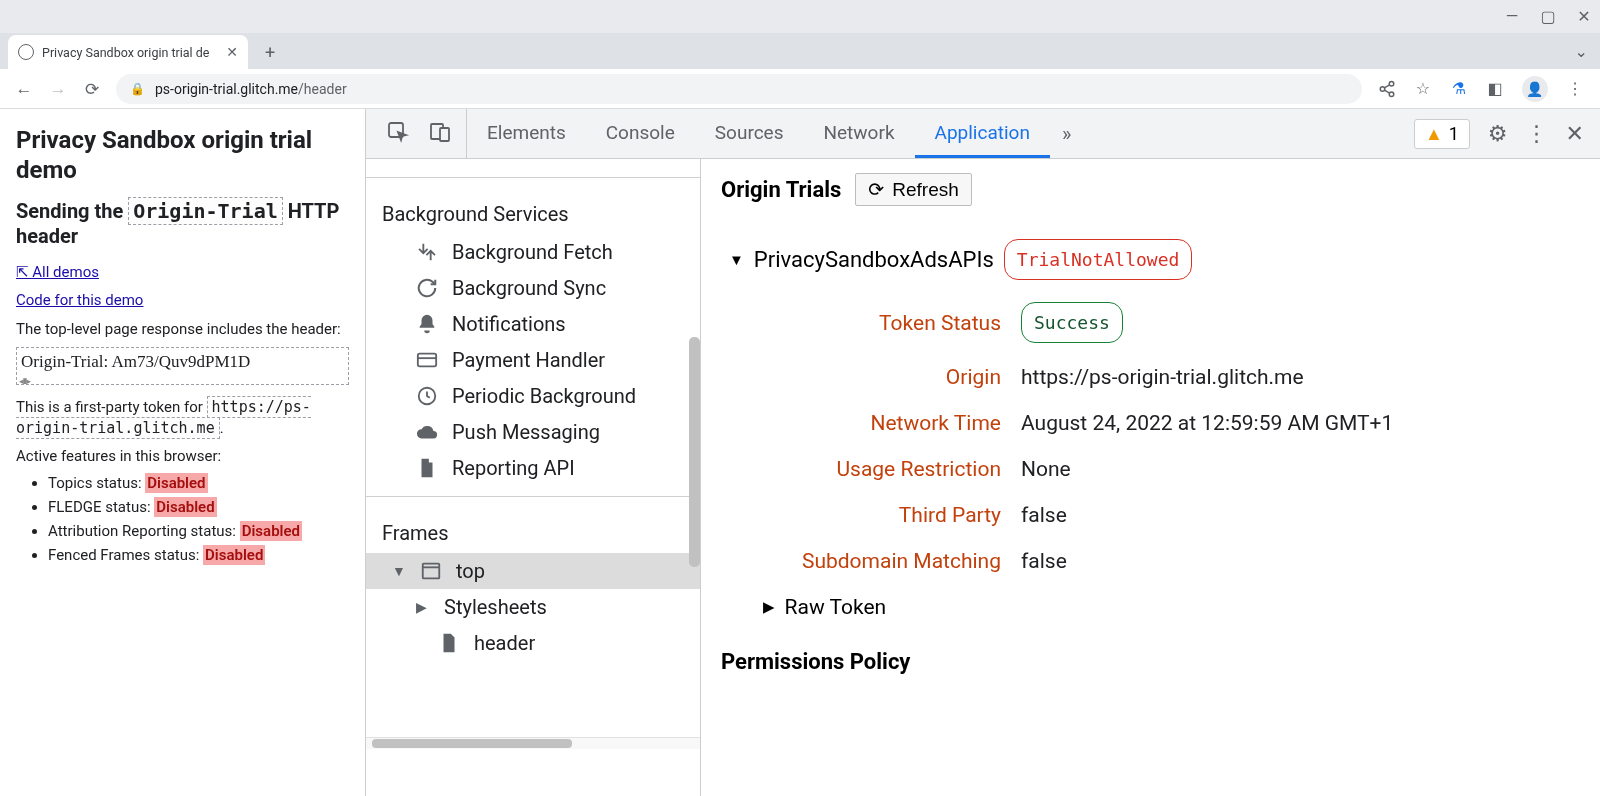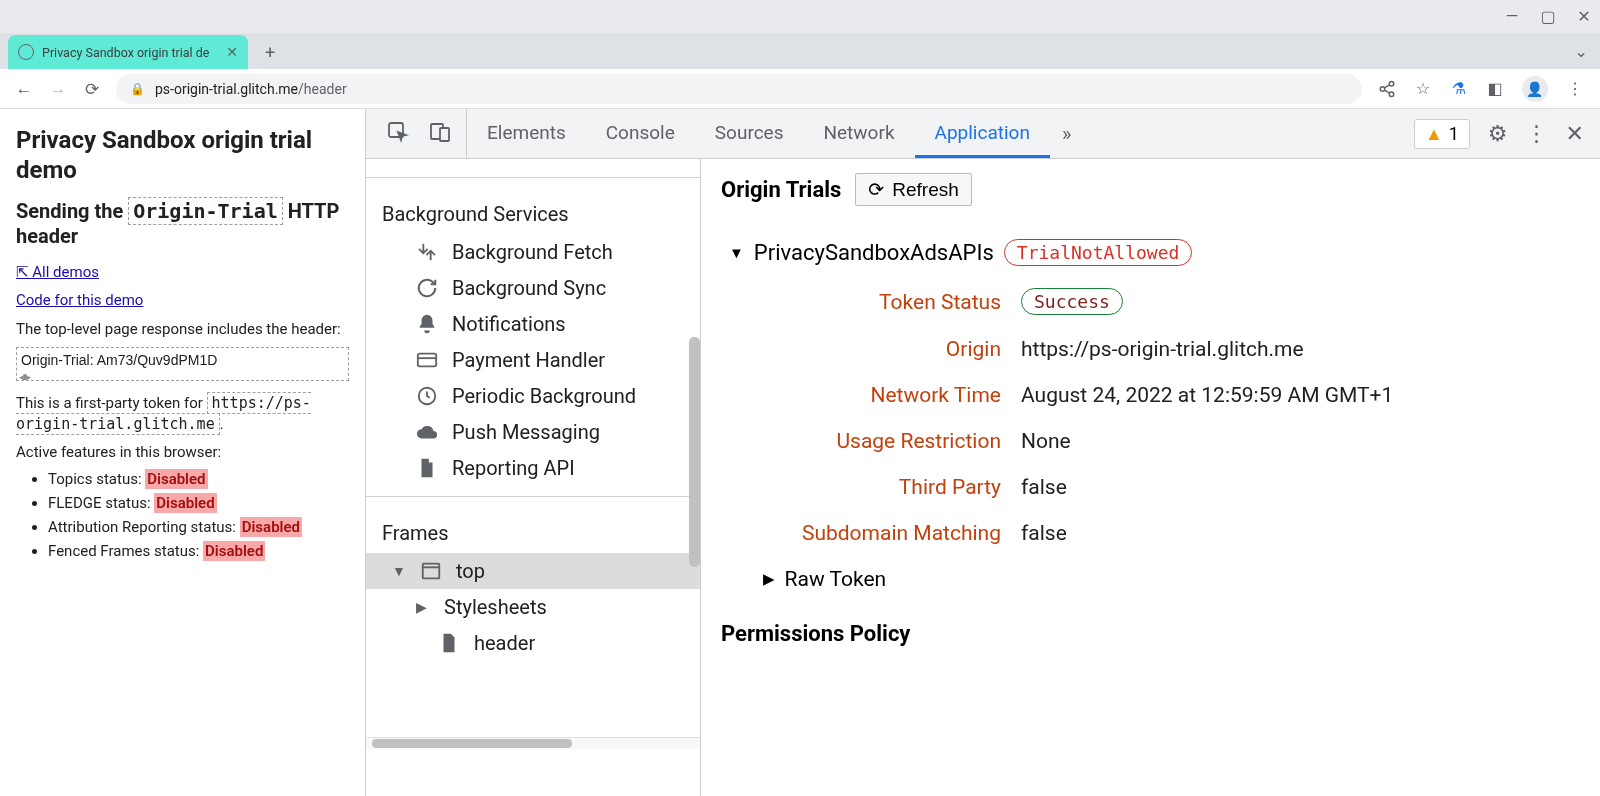--- a/index.html
+++ b/index.html
@@ -4,21 +4,21 @@
 <style>
   * { margin: 0; padding: 0; box-sizing: border-box; }
   body { font-family: -apple-system, BlinkMacSystemFont, "Segoe UI", Roboto, Arial, sans-serif; background: #f1f3f4; overflow: hidden; width: 1600px; height: 796px; }
   
   
   .window-chrome { height: 33px; background: #e8eaed; display: flex; justify-content: flex-end; align-items: center; padding-right: 8px; gap: 20px; }
   .window-btn { width: 16px; height: 16px; display: flex; align-items: center; justify-content: center; color: #5f6368; cursor: default; }
   
   
   .tab-strip { height: 36px; background: #dee1e6; display: flex; align-items: flex-end; padding-left: 8px; position: relative; }
-  .browser-tab { background: #5eead4; height: 34px; width: 240px; border-radius: 8px 8px 0 0; display: flex; align-items: center; padding: 0 10px; gap: 8px; font-size: 12.5px; color: #3c4043; }
+  .browser-tab { background: #ffffff; height: 34px; width: 240px; border-radius: 8px 8px 0 0; display: flex; align-items: center; padding: 0 10px; gap: 8px; font-size: 12.5px; color: #3c4043; }
   .browser-tab .favicon { width: 16px; height: 16px; border: 1.5px solid #5f6368; border-radius: 50%; flex-shrink: 0; }
   .browser-tab .tab-title { flex: 1; white-space: nowrap; overflow: hidden; text-overflow: clip; }
   .browser-tab .tab-close { color: #5f6368; font-size: 14px; }
   .new-tab-btn { width: 28px; height: 28px; display: flex; align-items: center; justify-content: center; color: #5f6368; font-size: 18px; margin-left: 8px; margin-bottom: 3px; }
   .tab-dropdown { position: absolute; right: 12px; bottom: 8px; color: #5f6368; }
   
   
   .omnibox-row { height: 40px; background: #fff; display: flex; align-items: center; padding: 0 8px; gap: 8px; border-bottom: 1px solid #dadce0; }
   .nav-btns { display: flex; gap: 14px; align-items: center; padding: 0 6px; }
   .nav-btn { color: #5f6368; font-size: 17px; width: 20px; text-align: center; }
@@ -33,21 +33,21 @@
   
   .main-area { display: flex; height: calc(796px - 33px - 36px - 40px); }
   
   
   .page-content { width: 365px; background: #fff; padding: 16px 16px; overflow: hidden; font-size: 15px; color: #202124; }
   .page-content h1 { font-size: 24px; font-weight: 700; margin-bottom: 14px; line-height: 1.25; }
   .page-content h2 { font-size: 20px; font-weight: 700; margin-bottom: 14px; line-height: 1.25; }
   .code-inline { font-family: ui-monospace, Menlo, Consolas, monospace; border: 1px dashed #9aa0a6; padding: 1px 4px; background: #fdfdfd; }
   .page-link { color: #1a0dab; text-decoration: underline; display: inline-block; margin-bottom: 10px; }
   .page-p { margin-bottom: 8px; line-height: 1.35; }
-  .code-box { font-family: Liberation Sans, sans-serif; border: 1px dashed #9aa0a6; padding: 4px 4px 12px 4px; font-size: 14px; white-space: nowrap; overflow-x: hidden; margin-bottom: 12px; position: relative; }
+  .code-box { font-family: Liberation Serif, serif; border: 1px dashed #9aa0a6; padding: 4px 4px 12px 4px; font-size: 17px; white-space: nowrap; overflow-x: hidden; margin-bottom: 12px; position: relative; }
   .code-box::after { content: '◂▮▸'; position: absolute; bottom: -2px; left: 2px; font-size: 9px; color: #888; letter-spacing: -1px; }
   .feature-list { list-style: disc; padding-left: 32px; }
   .feature-list li { margin-bottom: 6px; }
   .status-disabled { background: #f7a9a9; color: #a50e0e; font-weight: 600; padding: 1px 2px; }
   
   
   .devtools { flex: 1; background: #fff; display: flex; flex-direction: column; border-left: 1px solid #cdcdcd; }
   .devtools-tabs { height: 50px; display: flex; align-items: center; border-bottom: 1px solid #cdcdcd; background: #f1f3f4; padding: 0 6px; }
   .inspect-icons { display: flex; gap: 18px; padding: 0 14px; border-right: 1px solid #cdcdcd; height: 100%; align-items: center; }
   .dt-tabs-row { display: flex; flex: 1; height: 100%; }
@@ -72,23 +72,23 @@
   .sidebar-hr { border: none; border-top: 1px solid #d0d0d0; margin: 10px 0; }
   .si-icon svg { width: 22px; height: 22px; }
   
   
   .app-main { flex: 1; overflow-y: auto; padding: 14px 20px; }
   .ot-header { display: flex; align-items: center; gap: 14px; margin-bottom: 33px; }
   .ot-title { font-size: 22px; font-weight: 700; }
   .refresh-btn { border: 1px solid #bdbdbd; background: #f7f7f7; padding: 4px 12px; font-size: 19px; display: flex; align-items: center; gap: 8px; border-radius: 2px; }
   .ot-entry { margin-left: 8px; display: flex; align-items: center; gap: 10px; font-size: 22px; margin-bottom: 22px; }
   .ot-arrow { font-size: 15px; }
-  .pill { border: 1.5px solid; border-radius: 14px; padding: 2px 12px; font-size: 18px; font-family: ui-monospace, Menlo, Consolas, monospace; }
+  .pill { border: 1.5px solid; border-radius: 14px; padding: 9px 12px; font-size: 18px; font-family: ui-monospace, Menlo, Consolas, monospace; }
   .pill.red { color: #d93025; border-color: #d93025; }
-  .pill.green { color: #7f1d1d; border-color: #188038; text-align: center; }
+  .pill.green { color: #14532d; border-color: #188038; text-align: center; }
   .detail-table { margin-left: 40px; }
   .detail-row { display: flex; margin-bottom: 22px; font-size: 21px; align-items: center; }
   .detail-label { width: 260px; text-align: right; padding-right: 20px; color: #c2410c; }
   .detail-value { color: #202124; }
   .raw-token { margin-left: 42px; font-size: 21px; display: flex; align-items: center; gap: 10px; margin-top: 10px; margin-bottom: 30px; }
   .perm-title { font-size: 22px; font-weight: 700; margin-top: 20px; }
   
   .scrollbar-hint { position: absolute; right: 0; top: 160px; width: 11px; height: 230px; background: #c1c1c1; border-radius: 5px; }
   .hscroll-hint { height: 12px; border-top: 1px solid #e0e0e0; background: #f8f8f8; position: relative; }
   .hscroll-thumb { position: absolute; left: 6px; top: 1px; width: 200px; height: 9px; background: #c1c1c1; border-radius: 4px; }

